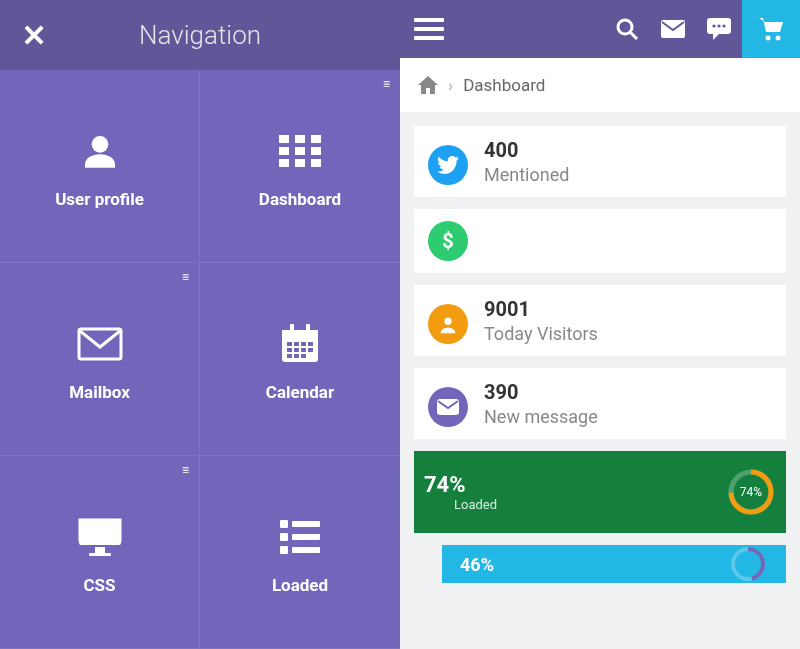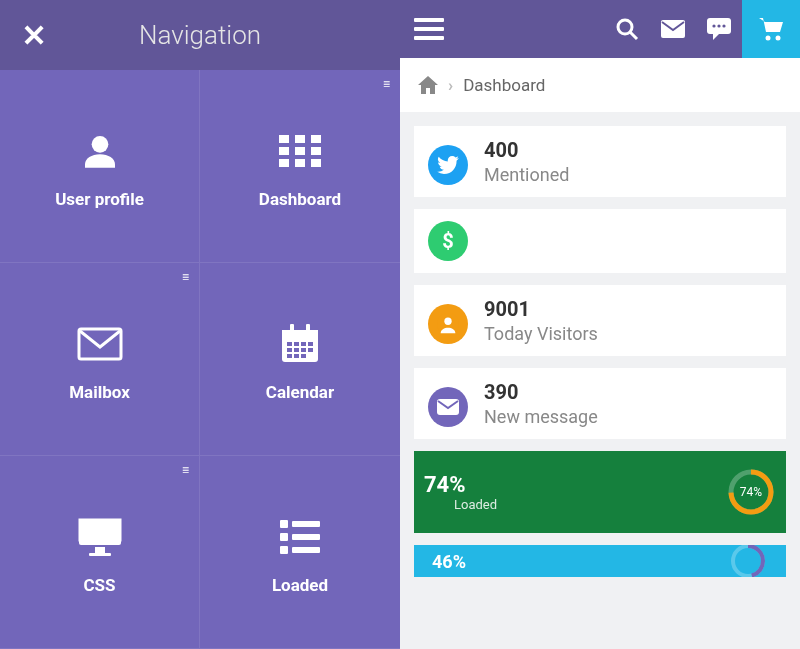--- a/index.html
+++ b/index.html
@@ -38,21 +38,21 @@
 .twitter-bg { background:#1da1f2;}
 .dollar-bg  { background:#2ecc71;}
 .visitor-bg { background:#f39c12;}
 .mail-bg    { background:#7266ba;}
 
 .progress-card { background:#15803d; color:#fff; display:flex; align-items:center; justify-content:space-between; padding:16px 10px;}
 .progress-meta .pv { font-size:22px; font-weight:700;}
 .progress-meta .pl { font-size:13px; opacity:.85;margin-left:30px;}
 .donut { width:50px; height:50px; position:relative;}
 .donut .pct { position:absolute; inset:0; display:flex; align-items:center; justify-content:center; font-size:12px;}
-.progress-card.teal { background:#23b7e5; padding:10px 18px; height:32px; overflow:hidden;}
+.progress-card.teal { background:#23b7e5; padding:10px 18px; height:38px; overflow:hidden;margin-left:28px;}
 
 svg { display:block; }
 </style>
 </head>
 <body>
 
 <div class="nav-panel">
   <div class="nav-header">
     <div class="nav-close">✕</div>
     <div class="nav-title">Navigation</div>

